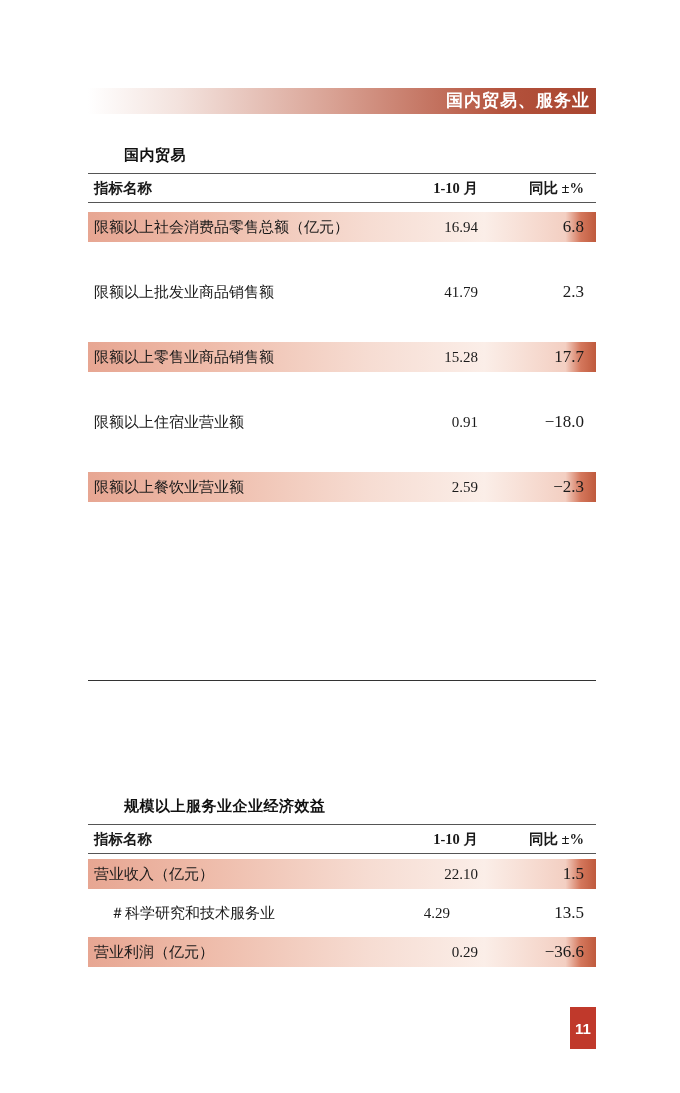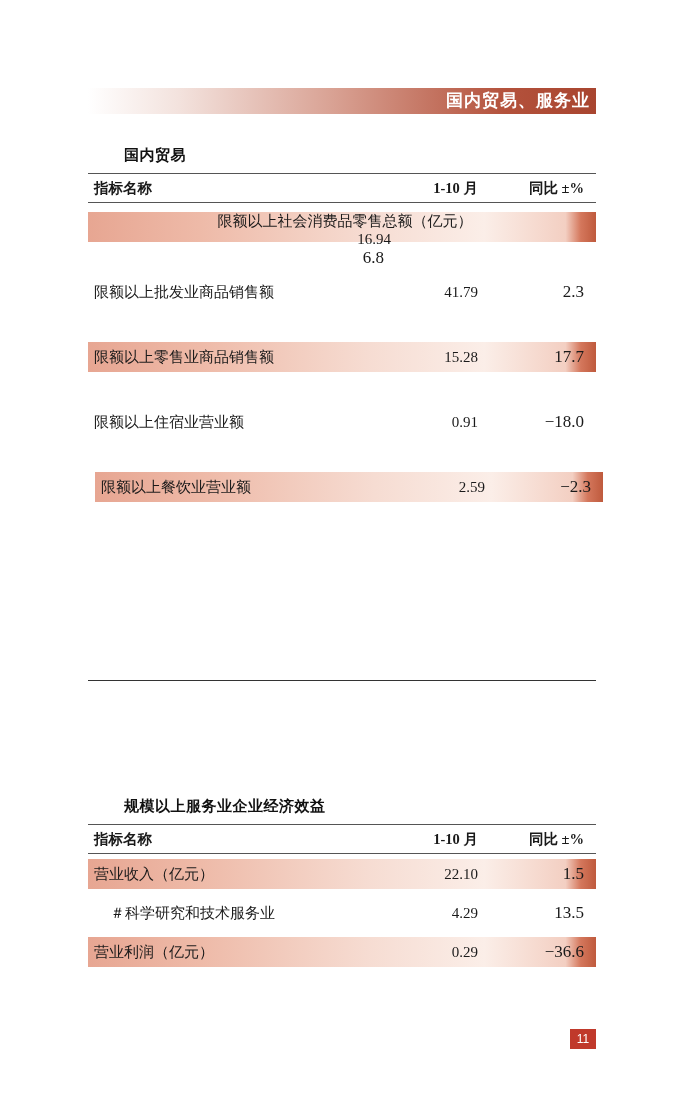--- a/index.html
+++ b/index.html
@@ -110,26 +110,26 @@
     background: linear-gradient(to right, #e7a692 0%, #eebaa8 22%, #f6dcd2 55%, #fbeee8 78%, #f3cfc2 94%, #d4775c 97%, #bf5a3d 100%);
   }
   #t1 .row.shaded { height: 30px; }
 
   
   .page-number {
     position: absolute;
     right: 84px;
     bottom: 44px;
     width: 26px;
-    height: 20px;
+    height: 42px;
     background: #c0392b;
     color: #fff;
     font-family: "Liberation Sans", sans-serif;
-    font-weight: normal;
-    font-size: 12px;
+    font-weight: bold;
+    font-size: 15px;
     display: flex;
     align-items: center;
     justify-content: center;
   }
 </style>
 </head>
 <body>
 
 <div class="page">
 
@@ -146,21 +146,21 @@
     <div class="row head">
       <div class="c-name">指标名称</div>
       <div class="c-val">1-10 月</div>
       <div class="c-pct">同比 ±%</div>
     </div>
 
     <div style="position:relative;">
       <div class="rule thin" style="position:absolute; left:0; top:0; width:508px;"></div>
     </div>
 
-    <div class="row shaded" style="margin-top:10px;flex-direction:column;">
+    <div class="row shaded" style="margin-top:10px;">
       <div class="c-name">限额以上社会消费品零售总额（亿元）</div>
       <div class="c-val">16.94</div>
       <div class="c-pct">6.8</div>
     </div>
 
     <div class="row" style="height:100px;">
       <div class="c-name">限额以上批发业商品销售额</div>
       <div class="c-val">41.79</div>
       <div class="c-pct">2.3</div>
     </div>
@@ -170,21 +170,21 @@
       <div class="c-val">15.28</div>
       <div class="c-pct">17.7</div>
     </div>
 
     <div class="row" style="height:100px;">
       <div class="c-name">限额以上住宿业营业额</div>
       <div class="c-val">0.91</div>
       <div class="c-pct">−18.0</div>
     </div>
 
-    <div class="row shaded" style="height:30px;margin-left:7px;">
+    <div class="row shaded" style="height:30px;">
       <div class="c-name">限额以上餐饮业营业额</div>
       <div class="c-val">2.59</div>
       <div class="c-pct">−2.3</div>
     </div>
 
   </div>
 
   <div class="rule" style="top:680px;"></div>
 
   <div class="section-title" style="left:88px; top:797px;">规模以上服务业企业经济效益</div>
@@ -202,21 +202,21 @@
     <div style="position:relative;">
       <div class="rule thin" style="position:absolute; left:0; top:0; width:508px;"></div>
     </div>
 
     <div class="row shaded" style="height:30px; margin-top:6px;">
       <div class="c-name">营业收入（亿元）</div>
       <div class="c-val">22.10</div>
       <div class="c-pct">1.5</div>
     </div>
 
-    <div class="row" style="height:48px;">
+    <div class="row" style="height:48px;gap:28px;">
       <div class="c-name" style="padding-left:22px;">＃科学研究和技术服务业</div>
       <div class="c-val">4.29</div>
       <div class="c-pct">13.5</div>
     </div>
 
     <div class="row shaded" style="height:30px;">
       <div class="c-name">营业利润（亿元）</div>
       <div class="c-val">0.29</div>
       <div class="c-pct">−36.6</div>
     </div>

